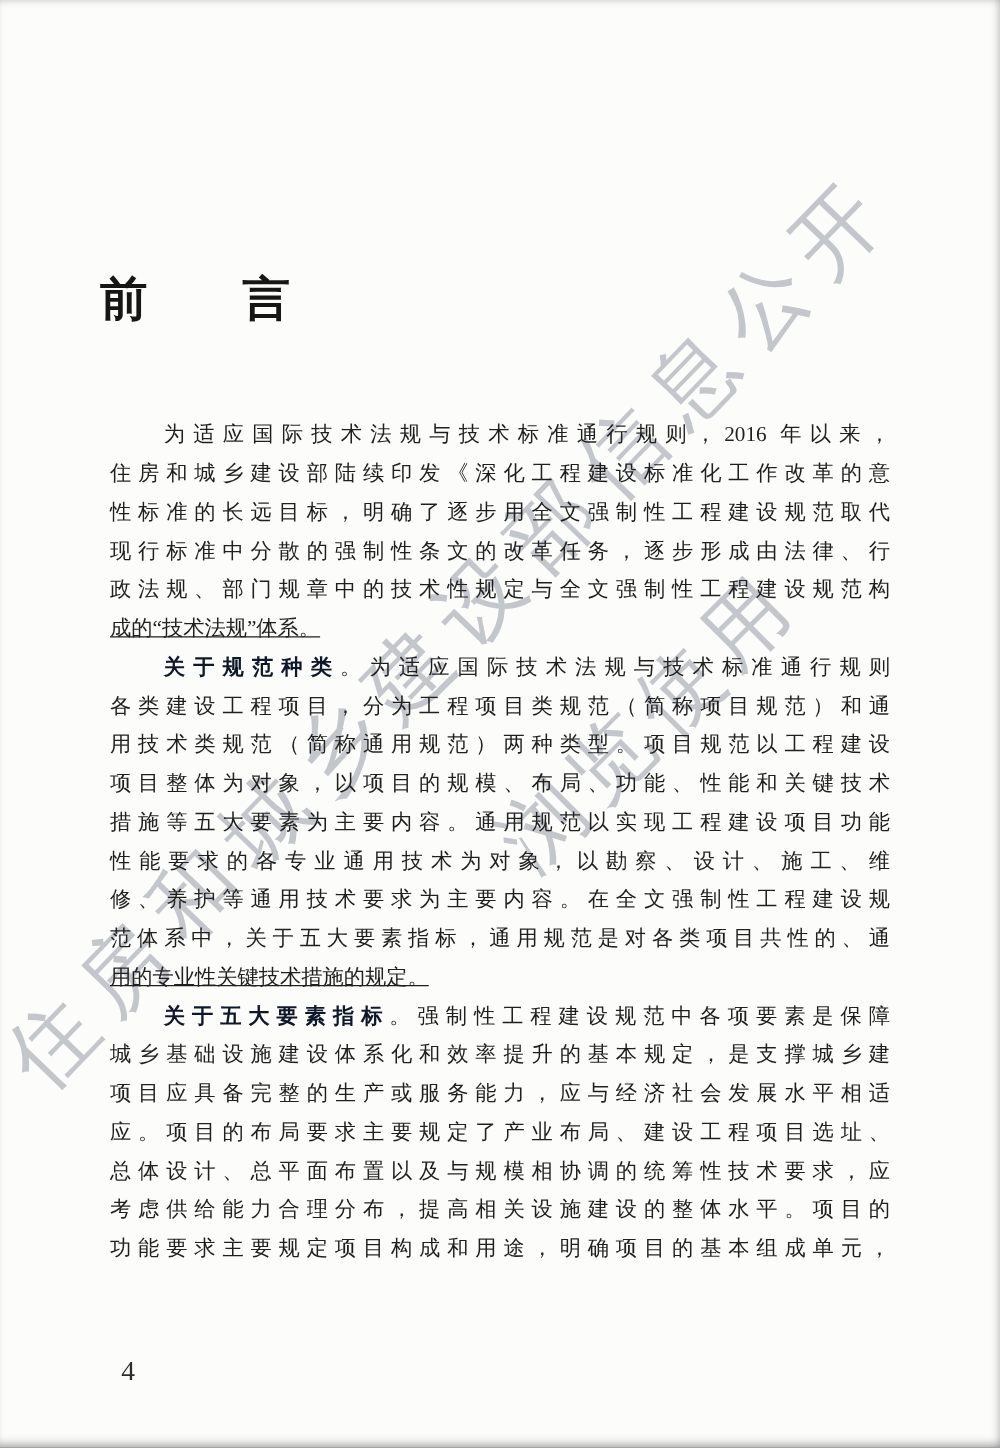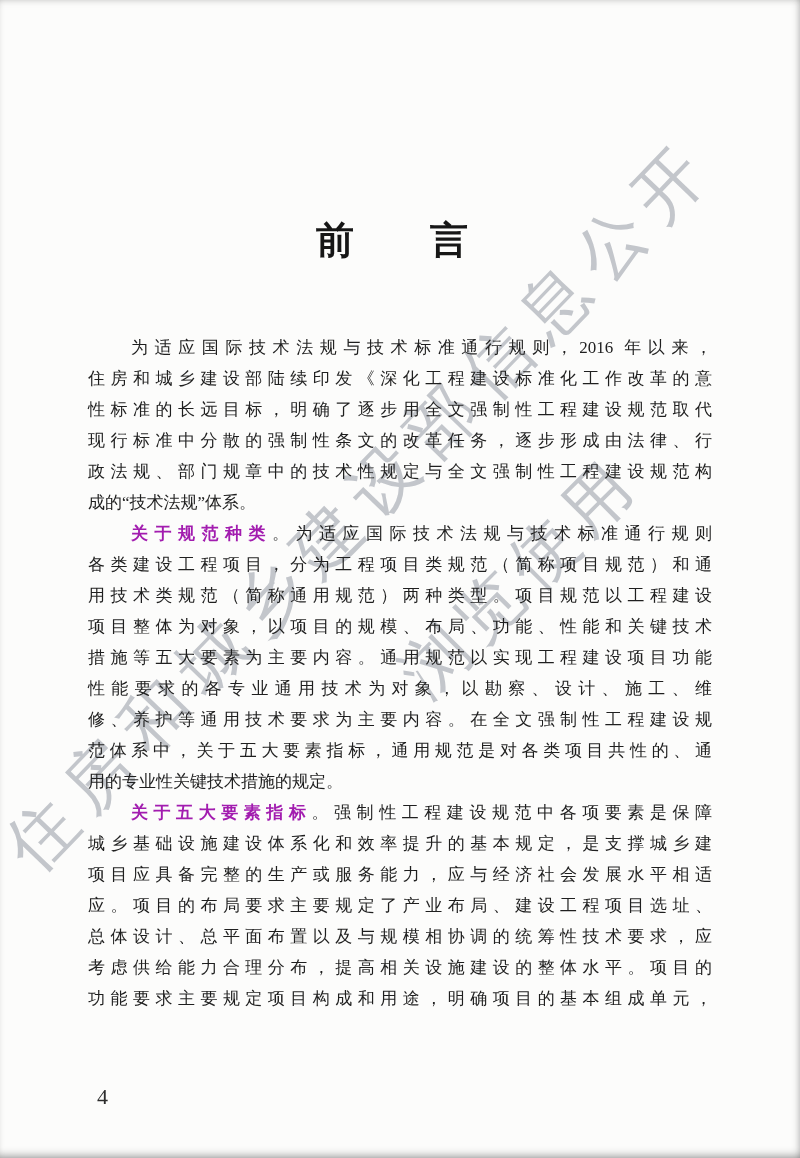--- a/index.html
+++ b/index.html
@@ -31,43 +31,42 @@
   }
   .wm2{
     left:368px;top:544px;
     font-size:66px;letter-spacing:10px;
     transform:rotate(-45deg);
   }
   
   .title{
     position:absolute;
     left:80px;top:192px;width:624px;
-    text-align:center;
     font-size:38px;line-height:46px;
     font-weight:bold;
     color:#161616;
   }
   
   .body-text{
     position:absolute;
     left:88px;top:284px;width:624px;
     font-size:17px;
     line-height:31px;
     color:#1f1f1f;
     margin-top:48px;
   }
   .tline{
     text-align:justify;
     text-align-last:justify;
     height:31px;
     overflow:visible;
   }
   .tline.pfirst{ text-indent:43px; }
-  .tline.plast{ text-align-last:left; }
-  .tline b{ font-weight:bold; color:#a21caf; }
+  .tline.plast{ text-align-last:left;text-decoration:underline; }
+  .tline b{ font-weight:bold; color:#0f172a; }
   
   .page-number{
     position:absolute;
     left:97px;top:1083px;
     font-size:22px;line-height:28px;
     color:#2c2c2c;
   }
 </style>
 </head>
 <body>

